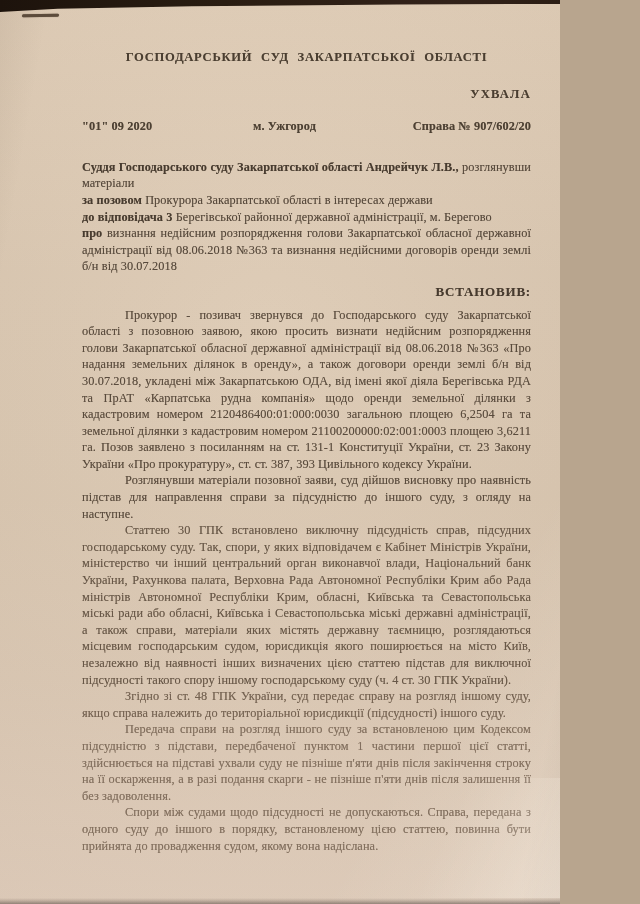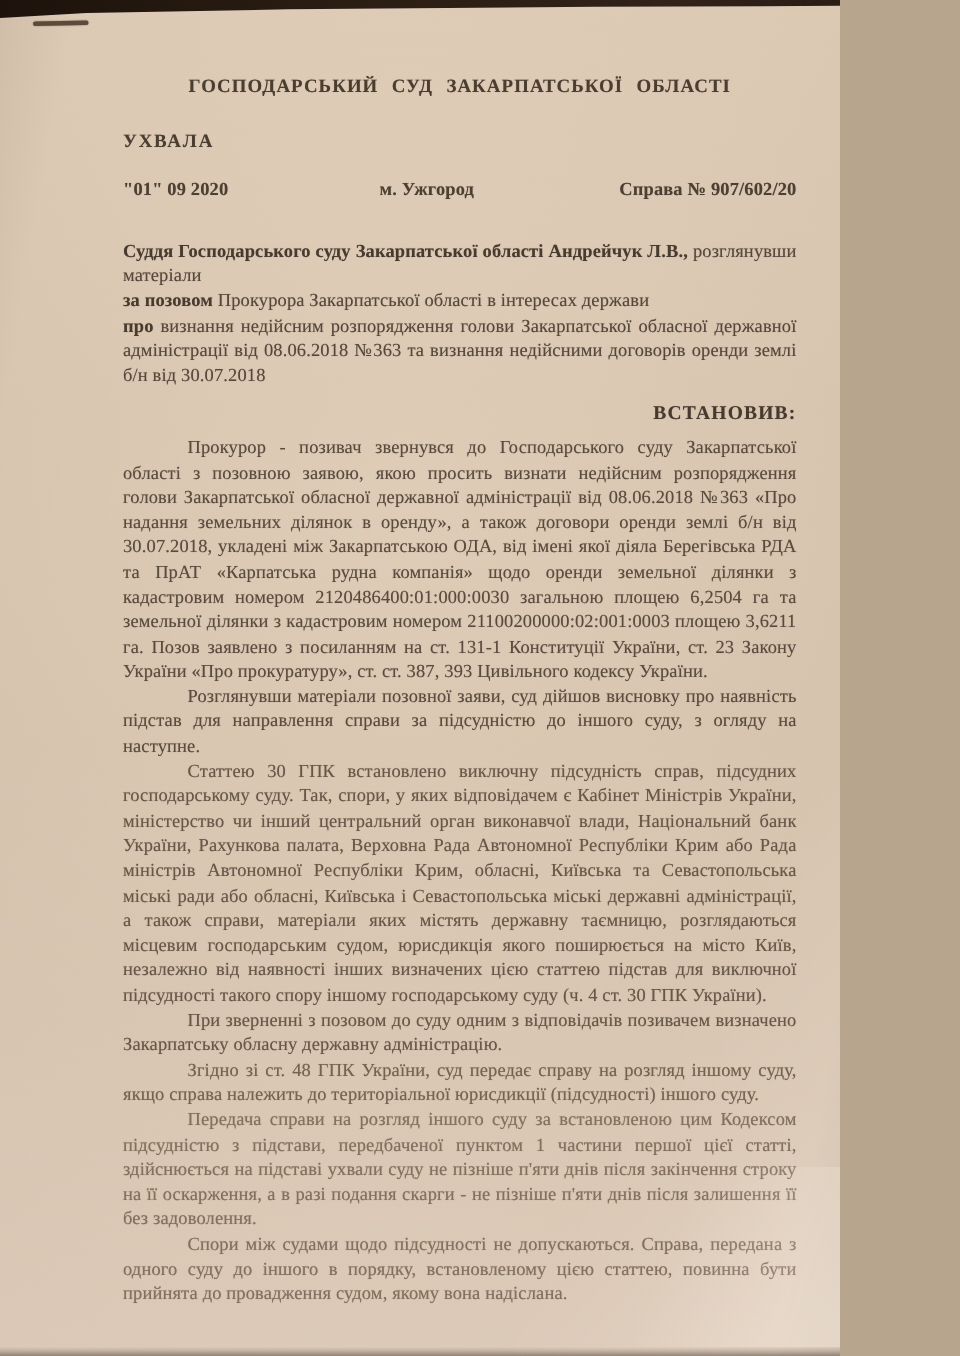--- a/index.html
+++ b/index.html
@@ -43,21 +43,21 @@
   }
   .court-name {
     margin: 49px 0 0 0;
     text-align: center;
     font-size: 12.6px; font-weight: bold;
     letter-spacing: 0.7px; word-spacing: 5px;
     color: #4a3e31;
   }
   .doc-type {
     margin: 20px 0 0 0;
-    text-align: left;
+    text-align: right;
     font-size: 12.6px; font-weight: bold;
     letter-spacing: 1.2px;
     color: #4a3e31;
   }
   .meta-row {
     margin-top: 16px;
     display: flex; justify-content: space-between; align-items: baseline;
     font-weight: bold; color: #4c4033;
   }
   .meta-row .city { transform: translateX(-12px); margin-left: 28px; }
@@ -96,29 +96,29 @@
 
     <div class="meta-row">
       <span>"01" 09 2020</span>
       <span class="city">м. Ужгород</span>
       <span>Справа  № 907/602/20</span>
     </div>
 
     <div class="intro">
       <p><span class="b">Суддя Господарського суду Закарпатської області Андрейчук Л.В.,</span><span> розглянувши матеріали</span></p>
       <p><span class="b">за позовом</span><span> Прокурора Закарпатської області в інтересах держави</span></p>
+      <p><span class="b">до відповідача 3</span><span> Берегівської районної державної адміністрації, м. Берегово</span></p>
       <p><span class="b">про</span><span> визнання недійсним розпорядження голови Закарпатської обласної державної адміністрації від 08.06.2018 №363 та визнання недійсними договорів оренди землі б/н від 30.07.2018</span></p>
     </div>
 
     <div class="established">ВСТАНОВИВ:</div>
 
     <p class="par tone-a">Прокурор - позивач звернувся до Господарського суду Закарпатської області з позовною заявою, якою просить визнати недійсним розпорядження голови Закарпатської обласної державної адміністрації від 08.06.2018 №363 «Про надання земельних ділянок в оренду», а також договори оренди землі б/н від 30.07.2018, укладені між Закарпатською ОДА, від імені якої діяла Берегівська РДА та ПрАТ «Карпатська рудна компанія» щодо оренди земельної ділянки з кадастровим номером 2120486400:01:000:0030 загальною площею 6,2504 га та земельної ділянки з кадастровим номером 21100200000:02:001:0003 площею 3,6211 га. Позов заявлено з посиланням на ст. 131-1 Конституції України, ст. 23 Закону України «Про прокуратуру», ст. ст. 387, 393 Цивільного кодексу України.</p>
     <p class="par tone-a">Розглянувши матеріали позовної заяви, суд дійшов висновку про наявність підстав для  направлення справи за підсудністю до іншого суду, з огляду на наступне.</p>
     <p class="par tone-b">Статтею 30 ГПК встановлено виключну підсудність справ, підсудних господарському суду. Так, спори, у яких відповідачем є Кабінет Міністрів України, міністерство чи інший центральний орган виконавчої влади, Національний банк України, Рахункова палата, Верховна Рада Автономної Республіки Крим або Рада міністрів Автономної Республіки Крим, обласні, Київська та Севастопольська міські ради або обласні, Київська і Севастопольська міські державні адміністрації, а також справи, матеріали яких містять державну таємницю, розглядаються місцевим господарським судом, юрисдикція якого поширюється на місто Київ, незалежно від наявності інших визначених цією статтею підстав для виключної підсудності такого спору іншому господарському суду (ч. 4 ст. 30 ГПК України).</p>
-    <p class="par tone-b">При зверненні з позовом до суду одним з відповідачів позивачем визначено Закарпатську обласну державну адміністрацію.</p>
     <p class="par tone-c">Згідно зі ст. 48 ГПК України, суд передає справу на розгляд іншому суду, якщо справа належить до територіальної юрисдикції (підсудності) іншого суду.</p>
     <p class="par tone-d">Передача справи на розгляд іншого суду за встановленою цим Кодексом підсудністю з підстави, передбаченої пунктом 1 частини першої цієї статті, здійснюється на підставі ухвали суду не пізніше п'яти днів після закінчення строку на її оскарження, а в разі подання скарги - не пізніше п'яти днів після залишення її без задоволення.</p>
     <p class="par tone-d">Спори між судами щодо підсудності не допускаються. Справа, передана з одного суду до іншого в порядку, встановленому цією статтею, повинна бути прийнята до провадження судом, якому вона надіслана.</p>
   </div>
 
   <div class="sheen"></div>
   <div class="bottom-edge"></div>
 </div>
 
 </body></html>

